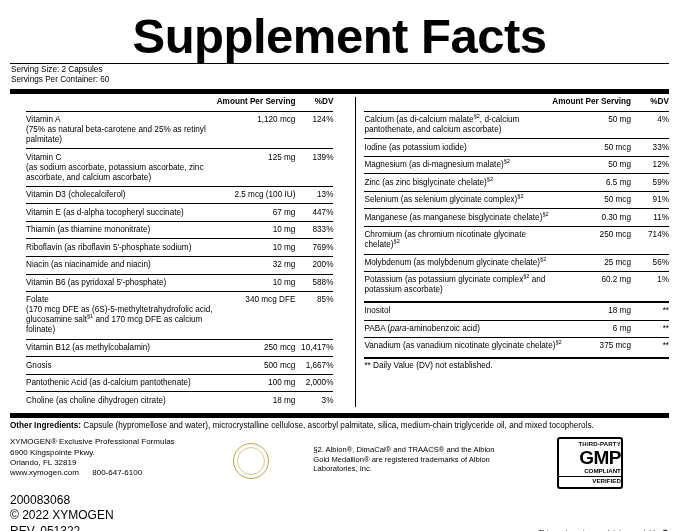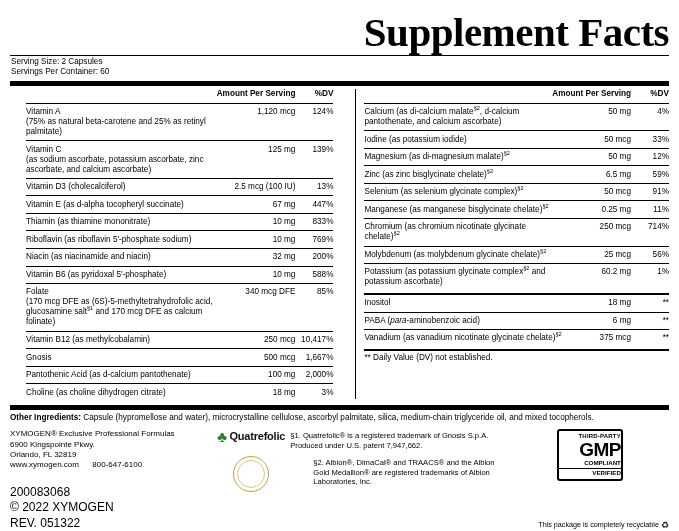--- a/index.html
+++ b/index.html
@@ -15,27 +15,27 @@
     overflow: hidden;
   }
   .panel {
     position: relative;
     width: 679px;
     height: 531px;
     box-sizing: border-box;
     padding: 8px 10px 4px 10px;
   }
   .title {
-    font-size: 41px;
+    font-size: 49px;
     font-weight: 700;
     letter-spacing: -0.5px;
-    text-align: right;
+    text-align: center;
     line-height: 1.0;
     margin: 4px 0 2px 0;
-    font-family: Liberation Serif, serif;
+    font-family: Liberation Sans, sans-serif;
   }
   .rule-thick {
     border-top: 5px solid #000;
     margin: 3px 0 3px 0;
   }
   .rule-med {
     border-top: 2px solid #000;
     margin: 2px 0 2px 0;
   }
   .rule-thin {
@@ -423,21 +423,21 @@
           <td class="dv">91%</td>
         </tr>
         <tr class="divider-row">
               <td colspan="3">
                 <div class="line"></div>
               </td>
             </tr>
 
         <tr>
           <td class="nm">Manganese (as manganese bisglycinate chelate)<sup>§2</sup></td>
-          <td class="amt">0.25 mg</td>
+          <td class="amt">0.30 mg</td>
           <td class="dv">11%</td>
         </tr>
         <tr class="divider-row">
               <td colspan="3">
                 <div class="line"></div>
               </td>
             </tr>
 
         <tr>
           <td class="nm">Chromium (as chromium nicotinate glycinate chelate)<sup>§2</sup></td>
@@ -525,27 +525,20 @@
         <span>800-647-6100</span>
       </div>
       <div class="code-block">
         <div>200083068</div>
         <div>© 2022 XYMOGEN</div>
         <div>REV. 051322</div>
       </div>
     </div>
 
     <div class="bottom-mid">
-      <div class="cert-row">
-        <div class="cert-logo">
-          <span class="clover">♣</span>
-          <span class="quatrefolic">Quatrefolic</span>
-        </div>
-        <div class="cert-text">§1. Quatrefolic® is a registered trademark of Gnosis S.p.A. Produced under U.S. patent 7,947,662.</div>
-      </div>
       <div class="cert-row" style="margin-top:6px;gap:23px;">
         <div class="cert-logo">
           <span class="albion-seal"></span>
         </div>
         <div class="cert-text">§2. Albion®, DimaCal® and TRAACS® and the Albion Gold Medallion® are registered trademarks of Albion Laboratories, Inc.</div>
       </div>
     </div>
 
     <div class="bottom-right">
       <div class="gmp">

